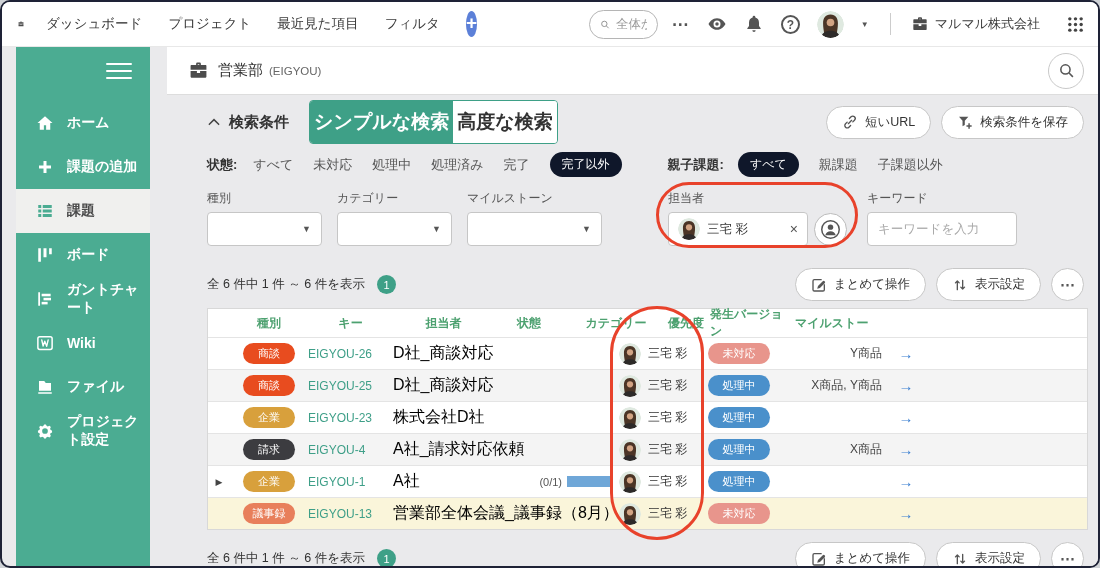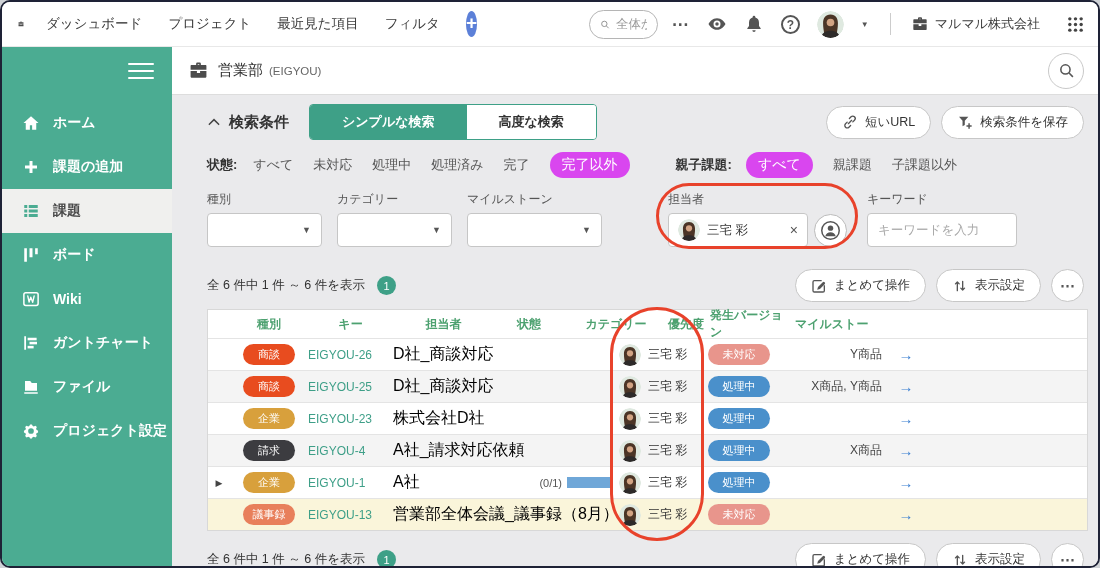--- a/index.html
+++ b/index.html
@@ -27,21 +27,21 @@
   .more-dots { font-size:17px; letter-spacing:1px; color:#555; font-weight:bold; }
   .help-circ { width:19px; height:19px; border:2px solid #555; border-radius:50%;
                font-size:12px; font-weight:bold; text-align:center; line-height:16px; color:#555; }
   .avatar { border-radius:50%; display:inline-block; vertical-align:middle; }
   .caret { font-size:8px; color:#555; }
   .top-divider { width:1px; height:22px; background:#ccc; margin:0 4px; }
   .org { display:flex; align-items:center; gap:7px; font-size:13px; color:#3a3a3a; white-space:nowrap; }
   .grid-ico { width:17px; height:17px; color:#444; margin-left:10px; }
 
   
-  .sidebar { position:absolute; top:45px; left:0; bottom:0; width:170px; background:#4BAC92; z-index:5; }
+  .sidebar { position:absolute; top:45px; left:14px; bottom:0; width:134px; background:#4BAC92; z-index:5; }
   .burger { width:26px; margin:16px 18px 0 auto; display:flex; flex-direction:column; gap:5px; cursor:pointer; }
   .burger i { display:block; height:2px; background:#fff; border-radius:1px; }
   .side-list { margin-top:22px; }
   .side-item { display:flex; align-items:center; gap:13px; height:44px; padding-left:20px;
                color:#fff; font-size:14px; font-weight:bold; cursor:pointer; }
   .side-item .s-icon { width:18px; height:18px; flex:none; color:#fff; }
   .side-item.active { background:#F0F0EE; color:#4b4b4b; }
   .side-item.active .s-icon { color:#4BAC92; }
 
   
@@ -53,37 +53,37 @@
   .proj-key { font-size:11.5px; color:#666; margin-left:6px; }
   .circ-search { margin-left:auto; width:36px; height:36px; border:1px solid #c9c9c9; border-radius:50%;
                  background:#fff; display:flex; align-items:center; justify-content:center; color:#555; cursor:pointer; }
 
   .content { position:relative; padding:10px 14px 0 40px; }
 
   .sc-head { display:flex; align-items:center; height:34px; }
   .chev { width:14px; height:14px; color:#444; margin-right:8px; }
   .sc-title { font-size:15px; font-weight:bold; color:#333; }
   .tabs { display:flex; margin-left:20px; border:1px solid #3EA087; border-radius:4px; overflow:hidden; }
-  .tab { font-size:13px; font-weight:bold; padding:8px 32px; background:#fff; color:#333; cursor:pointer; }
+  .tab { font-size:19px; font-weight:bold; padding:8px 4px; background:#fff; color:#333; cursor:pointer; }
   .tab.active { background:#3EA087; color:#fff; }
   .head-btns { margin-left:auto; display:flex; gap:10px; }
   .pill-btn { display:flex; align-items:center; gap:7px; height:33px; padding:0 15px;
               background:#fff; border:1px solid #c7c7c7; border-radius:17px;
               font-size:12.5px; color:#333; cursor:pointer; white-space:nowrap; }
   .pill-btn .bico { width:16px; height:16px; color:#555; flex:none; }
   .round-btn { width:33px; height:33px; border-radius:50%; background:#fff; border:1px solid #c7c7c7;
                display:flex; align-items:center; justify-content:center; font-size:15px; color:#555;
                font-weight:bold; cursor:pointer; }
 
   .status-row { display:flex; align-items:center; margin-top:13px; font-size:13px; color:#555; }
   .status-row .lbl { font-weight:bold; color:#333; margin-right:16px; }
   .status-row .lbl2 { font-weight:bold; color:#333; margin:0 14px 0 26px; }
   .opt { margin-right:20px; cursor:pointer; white-space:nowrap; }
-  .opt-pill { background:#d946ef; color:#fff; border-radius:13px; padding:4px 12px; margin-right:20px;
-              font-size:14px; cursor:pointer; white-space:nowrap; }
+  .opt-pill { background:#0f172a; color:#fff; border-radius:13px; padding:4px 12px; margin-right:20px;
+              font-size:12px; cursor:pointer; white-space:nowrap; }
 
   .filter-row { display:flex; margin-top:13px; }
   .fgroup { display:flex; flex-direction:column; }
   .flabel { font-size:12px; color:#555; margin-bottom:5px; }
   .select { width:115px; height:34px; background:#fff; border:1px solid #c6c6c6; border-radius:4px;
             display:flex; align-items:center; justify-content:flex-end; padding:0 10px;
             color:#555; cursor:pointer; }
   .select .caret { font-size:9px; }
   .fg-type .select, .fg-cat .select { width:115px; }
   .fg-mile .select { width:135px; }
@@ -252,34 +252,34 @@
           </svg>
         <span>課題</span>
       </div>
       <div class="side-item">
         <svg class="s-icon" viewBox="0 0 24 24" fill="currentColor">
             <path d="M3 3h3.5v18H3zM10 3h4v12h-4zM17.5 3H21v8h-3.5z"></path>
           </svg>
         <span>ボード</span>
       </div>
       <div class="side-item">
-        <svg class="s-icon" viewBox="0 0 24 24" fill="none" stroke="currentColor">
-            <rect x="2.5" y="3.5" width="19" height="17" rx="2.5" stroke-width="2"></rect>
-            <path d="M6.5 8l1.8 8 2.2-6.5L13 16.5 15 8" stroke-width="1.8" stroke-linejoin="round" stroke-linecap="round" transform="translate(1.2 0)"></path>
-          </svg>
-        <span>Wiki</span>
-      </div>
-      <div class="side-item">
         <svg class="s-icon" viewBox="0 0 24 24" fill="currentColor">
             <path d="M3 3h2.4v18H3z"></path>
             <rect x="7.5" y="5" width="12" height="3.4"></rect>
             <rect x="10" y="10.4" width="10" height="3.4"></rect>
             <rect x="7.5" y="15.8" width="8" height="3.4"></rect>
           </svg>
         <span>ガントチャート</span>
+      </div>
+      <div class="side-item">
+        <svg class="s-icon" viewBox="0 0 24 24" fill="none" stroke="currentColor">
+            <rect x="2.5" y="3.5" width="19" height="17" rx="2.5" stroke-width="2"></rect>
+            <path d="M6.5 8l1.8 8 2.2-6.5L13 16.5 15 8" stroke-width="1.8" stroke-linejoin="round" stroke-linecap="round" transform="translate(1.2 0)"></path>
+          </svg>
+        <span>Wiki</span>
       </div>
       <div class="side-item">
         <svg class="s-icon" viewBox="0 0 24 24" fill="currentColor">
             <path d="M4 4h7l2 2.5h7V17H4z"></path>
             <path d="M3 19h18v2H3z"></path>
           </svg>
         <span>ファイル</span>
       </div>
       <div class="side-item">
         <svg class="s-icon" viewBox="0 0 24 24" fill="currentColor">

